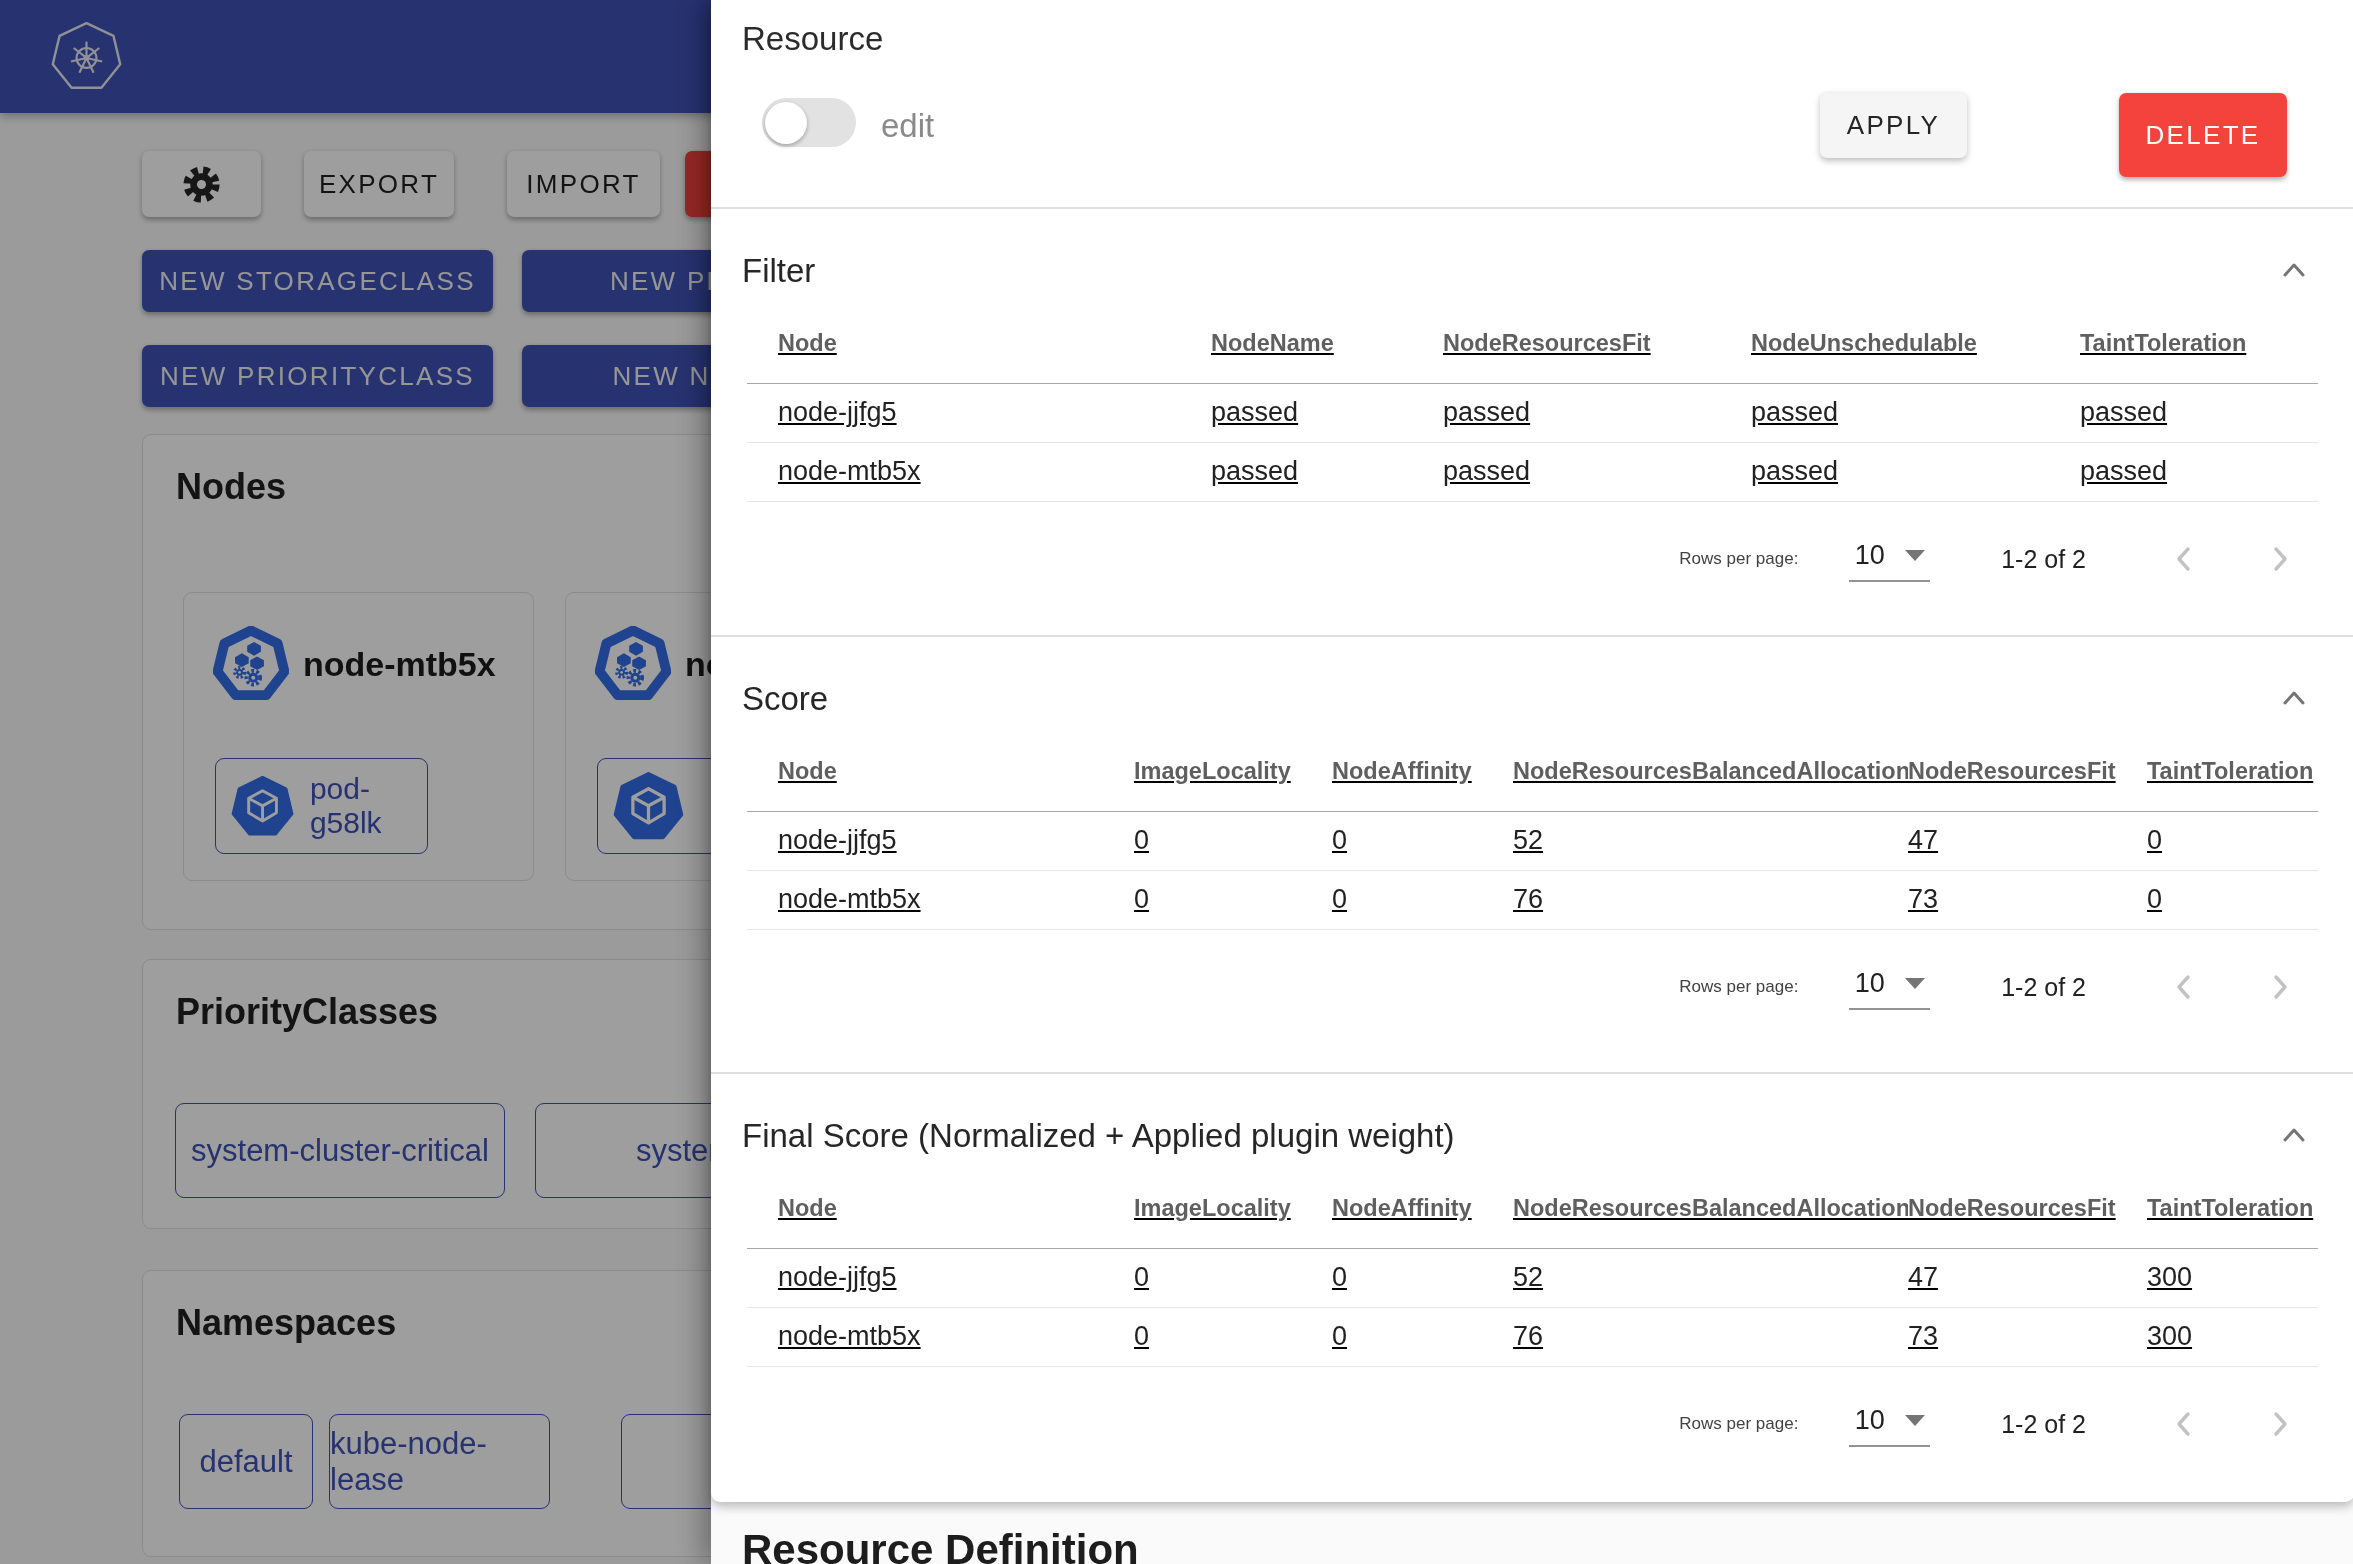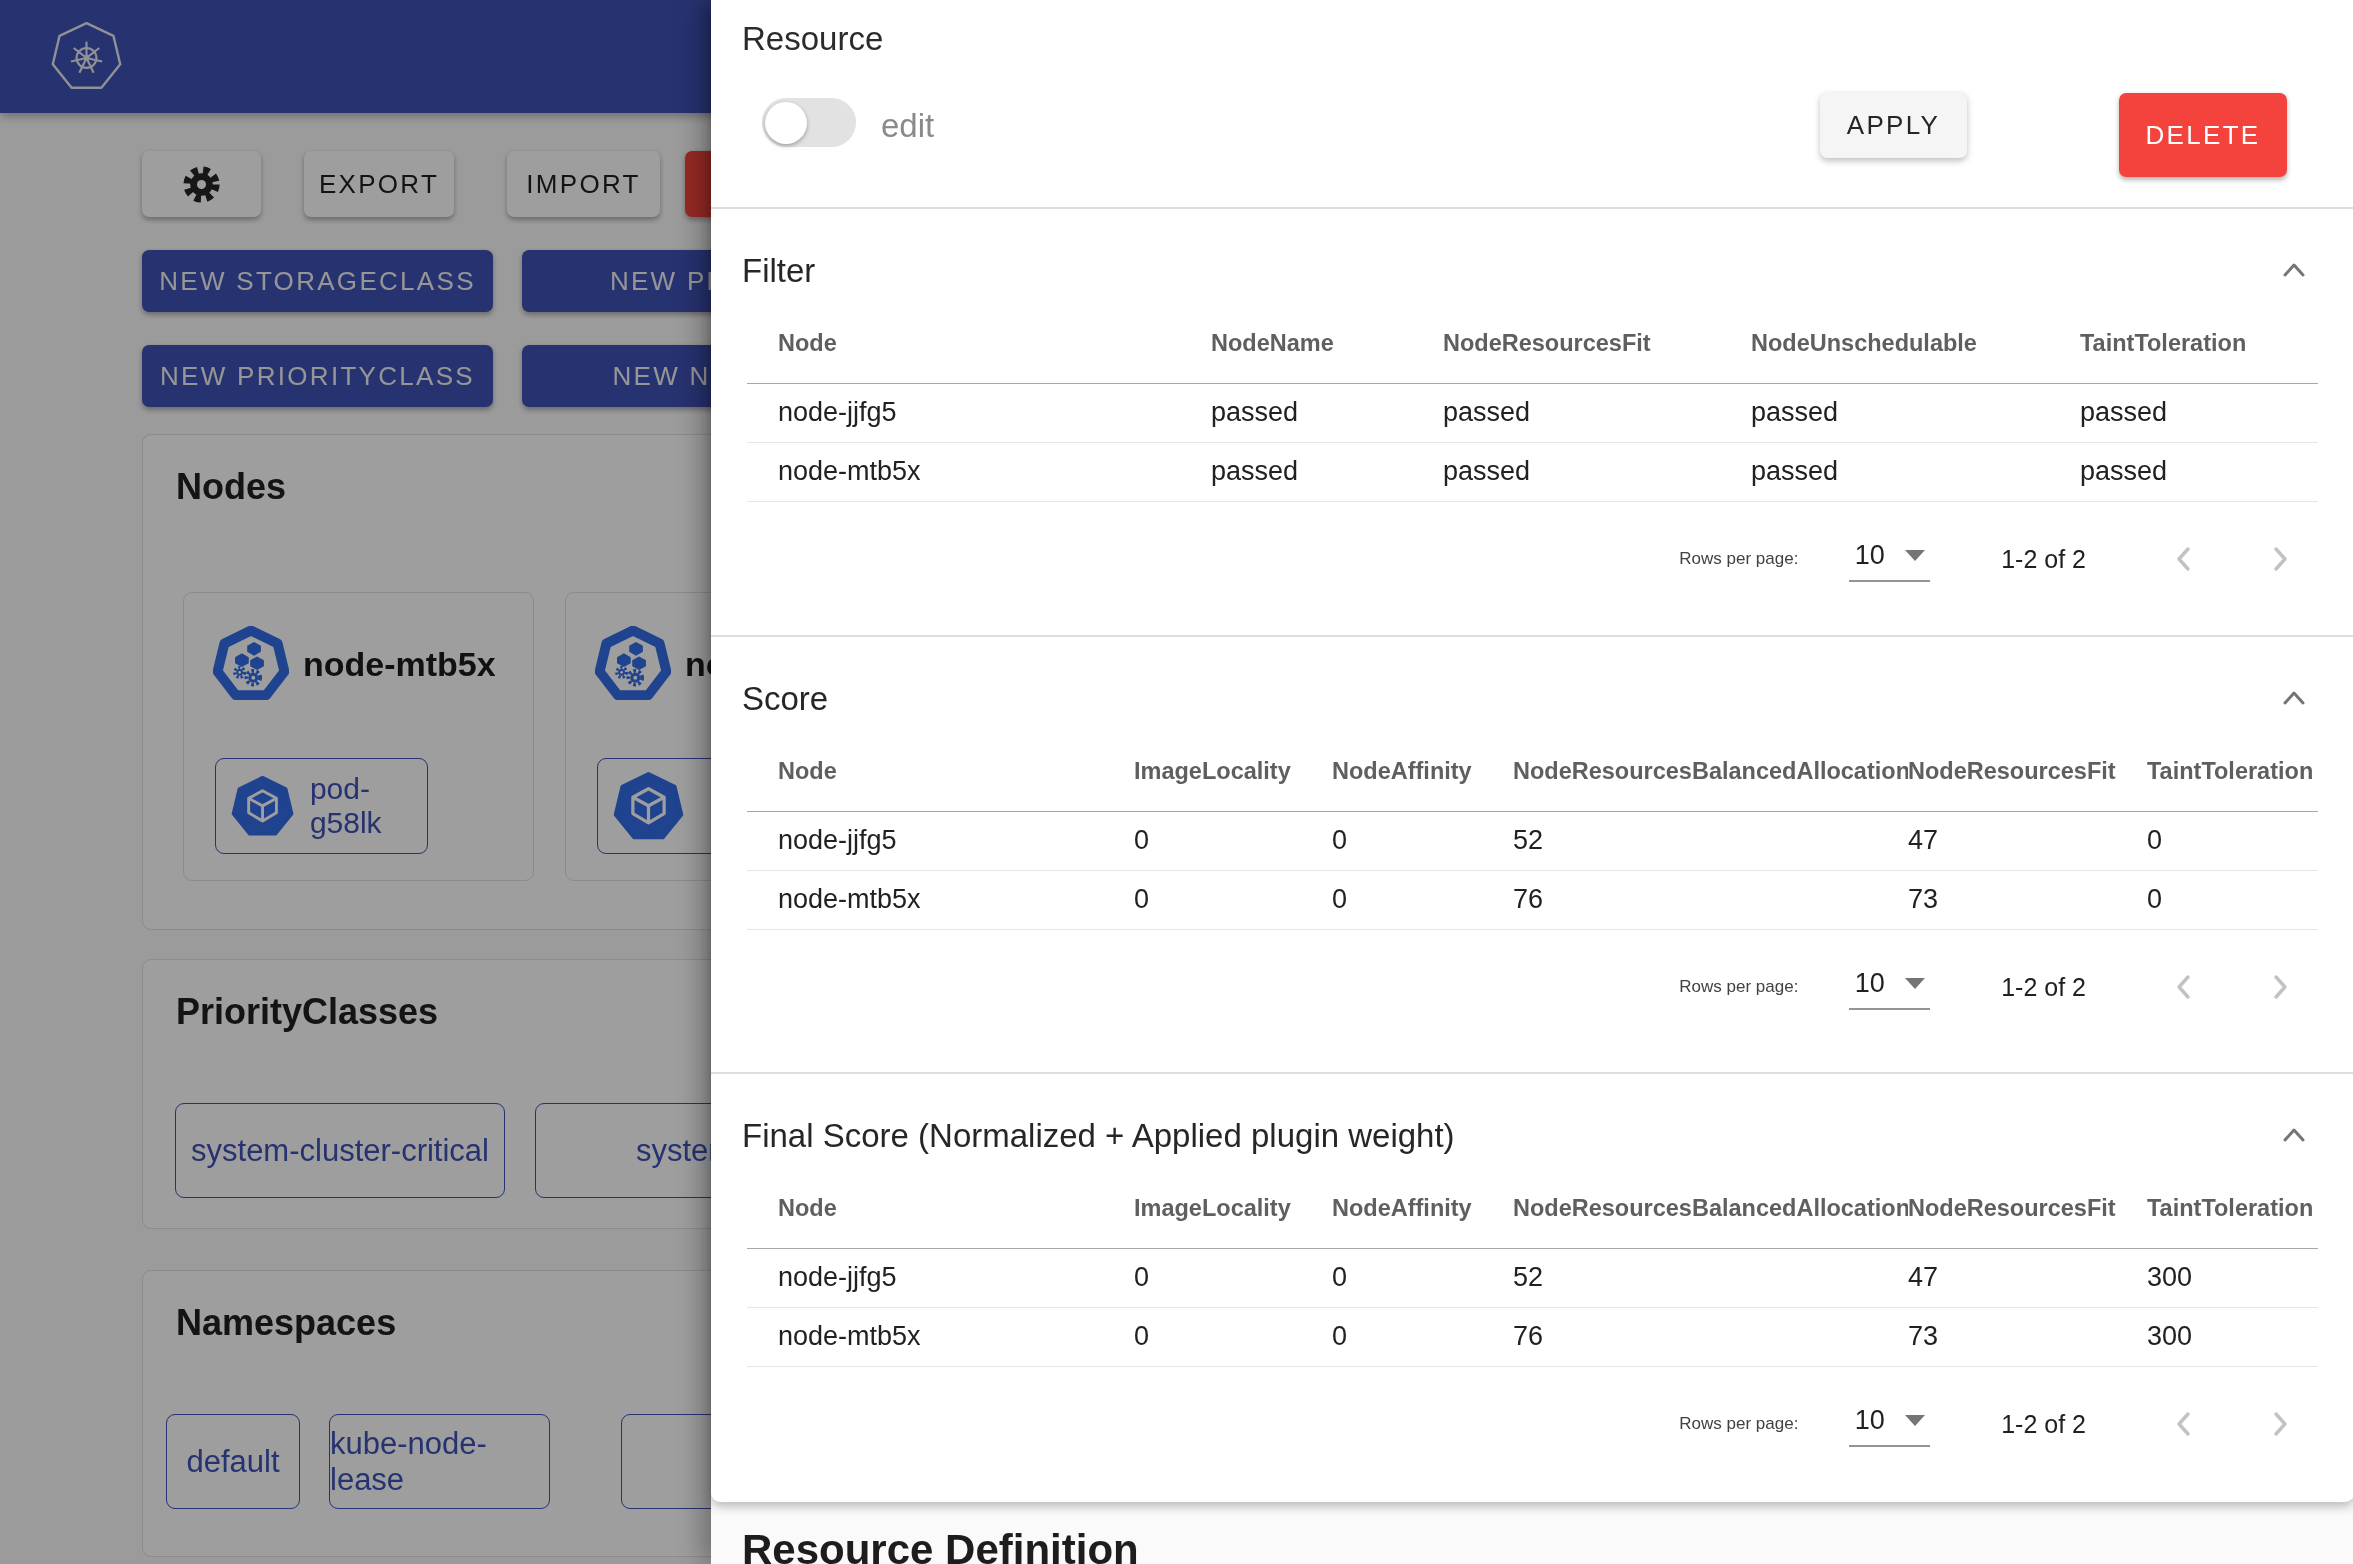--- a/index.html
+++ b/index.html
@@ -41,21 +41,21 @@
   .pod-btn { position:absolute; left:31px; top:165px; width:213px; height:96px; border:1.8px solid #3f51b5;
              border-radius:9px; display:flex; align-items:center; cursor:pointer; background:transparent; }
   .pod-icon { width:71px; height:71px; margin-left:14.5px; }
   .pod-name { margin-left:16.3px; font-size:30px; color:#3f51b5; }
 
   .pc-card { left:142px; top:959px; width:814px; height:270px; }
   .ns-card { left:142px; top:1270px; width:814px; height:287px; }
   .chip { position:absolute; top:143px; height:95px; border:1.8px solid #3f51b5; border-radius:9px;
           color:#3f51b5; font-size:31px; display:flex; align-items:center; justify-content:center; cursor:pointer; }
   .pc1 { left:32px;  width:330px; } .pc2 { left:392px; width:362px; }
-  .ns1 { left:23px;  width:134px; } .ns2 { left:186px; width:221px; } .ns3 { left:478px; width:271px; }
+  .ns1 { left:36px;  width:134px; } .ns2 { left:186px; width:221px; } .ns3 { left:478px; width:271px; }
 
   
   .backdrop { position:absolute; inset:0; background:rgba(0,0,0,.38); z-index:5; }
   .drawer { position:absolute; right:0; top:0; width:1643px; height:1565px; background:#fafafa; z-index:10;
             box-shadow:-9px 0 25px rgba(0,0,0,.30); }
   .drawer-card { position:absolute; left:0; top:0; width:100%; height:1502px; background:#fff;
                  border-radius:0 0 9px 9px; box-shadow:0 5.4px 11px -1.8px rgba(0,0,0,.28); }
 
   .drawer-title { position:absolute; left:31px; top:20px; font-size:33px; color:#2b2b2b; }
   .toggle { position:absolute; left:51px; top:98px; width:94px; height:49px; border-radius:24.4px;
@@ -72,21 +72,21 @@
 
   .sec { position:absolute; left:0; width:100%;border-radius:23px; }
   .sec.filter { top:209px; height:426px; }
   .sec.score  { top:637px; height:435px; }
   .sec.final  { top:1074px; height:428px; }
   .sec-title-row { display:flex; justify-content:space-between; align-items:center; padding:42px 40px 0 31px; }
   .sec-title { font-size:33px; color:#262626; }
   .collapse-btn { width:40px; height:40px; display:flex; align-items:center; justify-content:center; cursor:pointer; }
 
   .dtable { margin:12.7px 36px 0 36px; }
-  .trow { display:grid; align-items:center; height:59px; border-bottom:1.8px solid #e6e6e6; padding-left:31px; }
+  .trow { display:grid; align-items:center; height:59px; border-bottom:1.8px solid #e6e6e6; padding-left:31px;text-decoration:underline; }
   .trow.thead { height:80px; border-bottom:1.8px solid #a8a8a8; }
   .cols-filter .trow { grid-template-columns:433px 232px 308px 329px 1fr; }
   .cols-score  .trow { grid-template-columns:356px 198px 181px 395px 239px 1fr; }
   .tcell { font-size:27px; color:#212121; white-space:nowrap; overflow:hidden; }
   .tcell.th { font-size:23.5px; font-weight:bold; color:#5f5f5f; }
 
   .pagination { margin-top:25px; height:65px; display:flex; align-items:center; justify-content:flex-end;
                 padding-right:54px; }
   .pg-label { font-size:17px; color:#424242; margin-right:51px; }
   .pg-select { display:flex; align-items:center; gap:20px; border-bottom:2.7px solid #949494;

